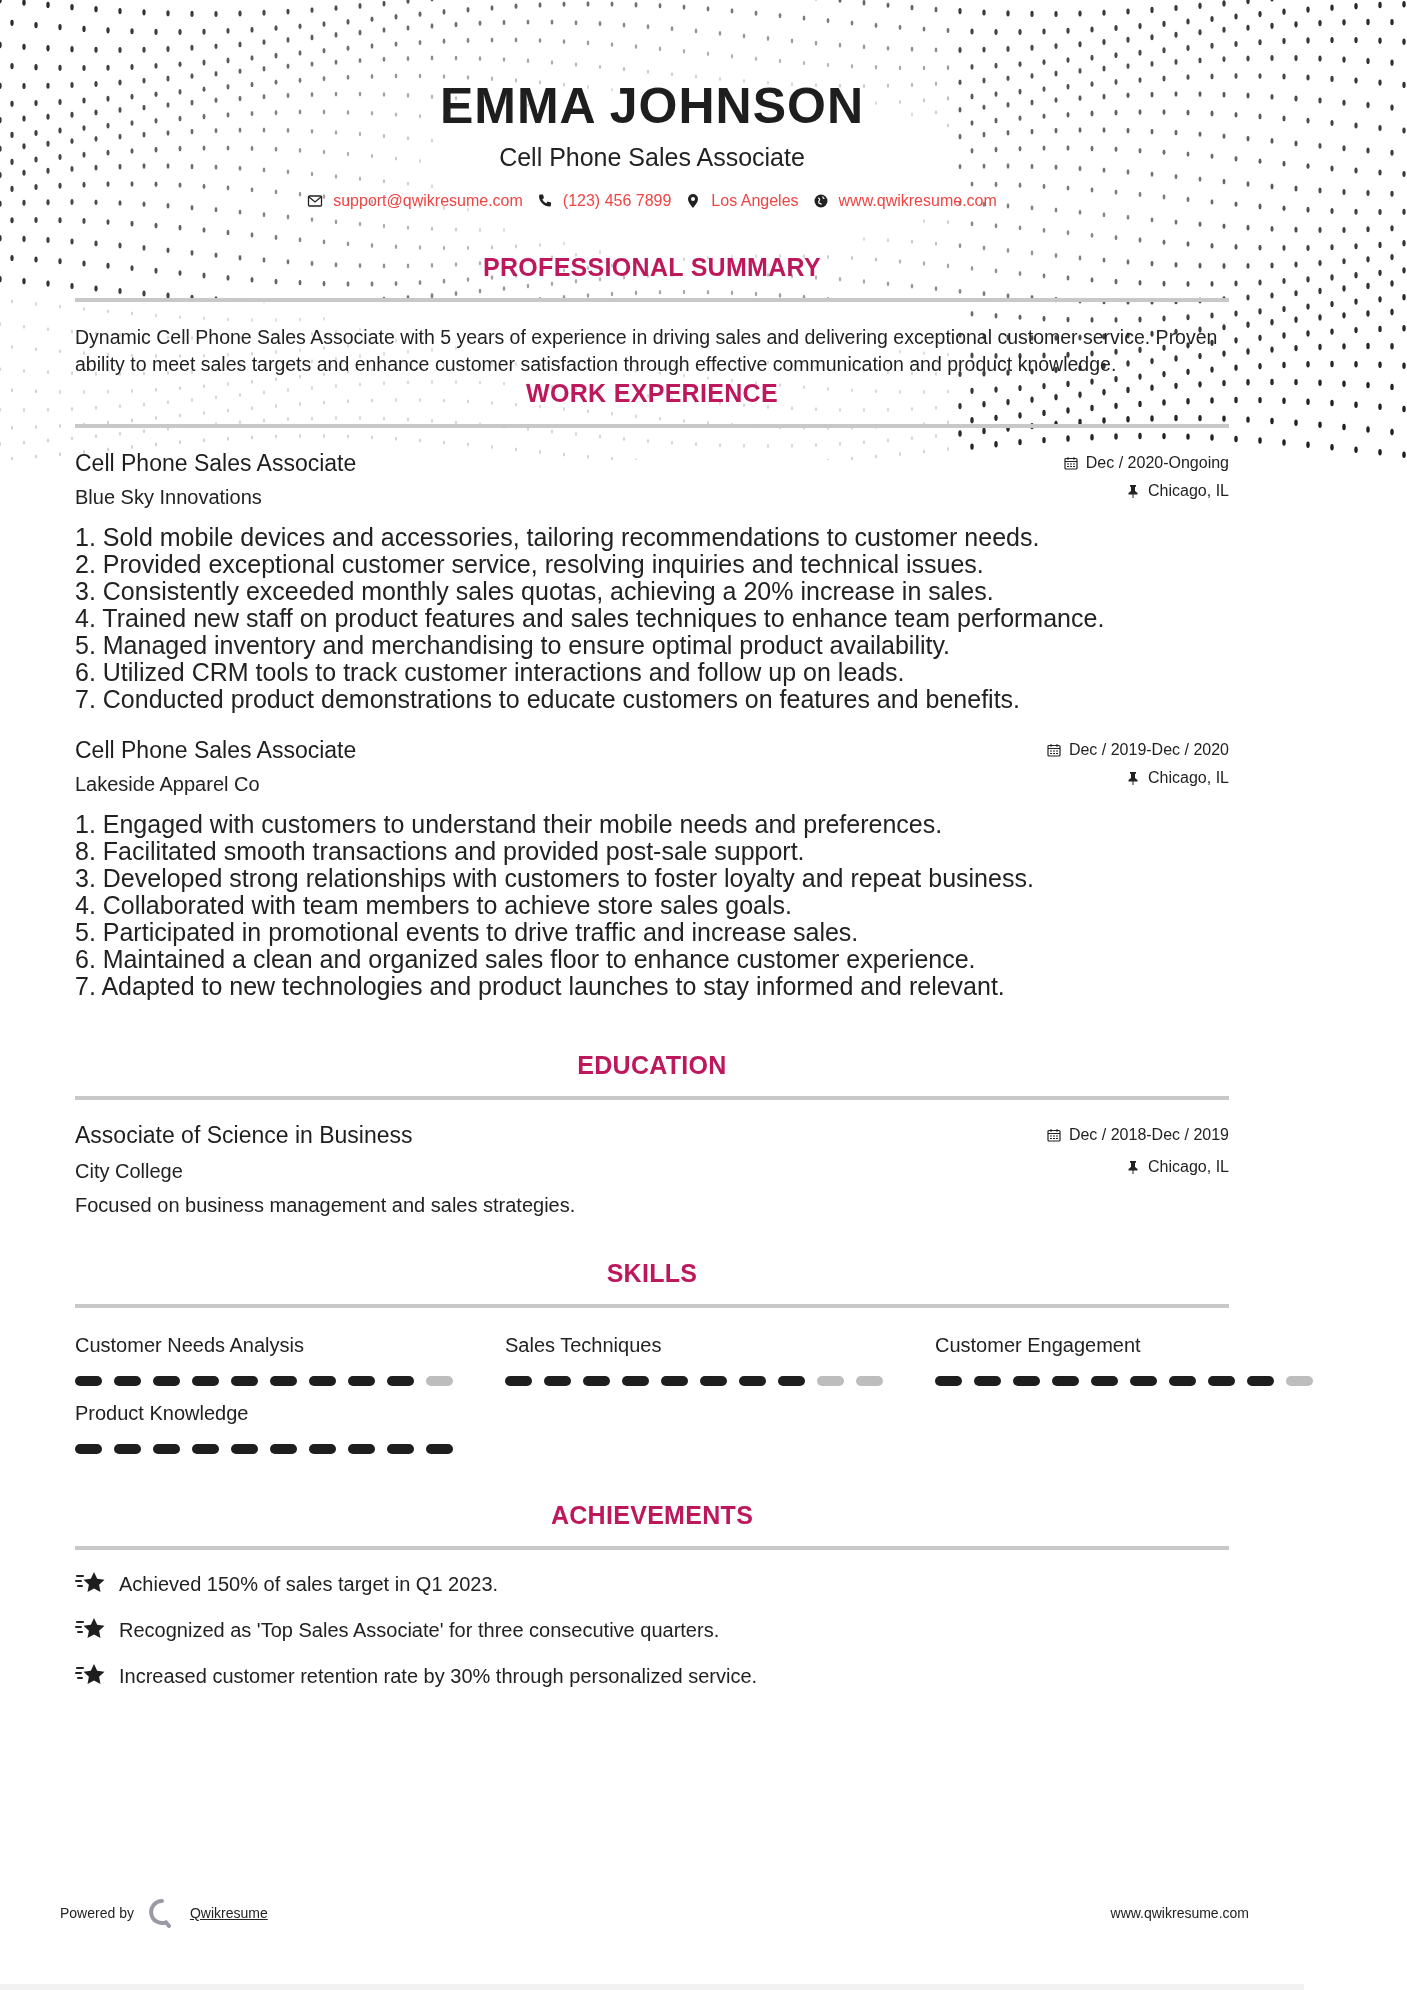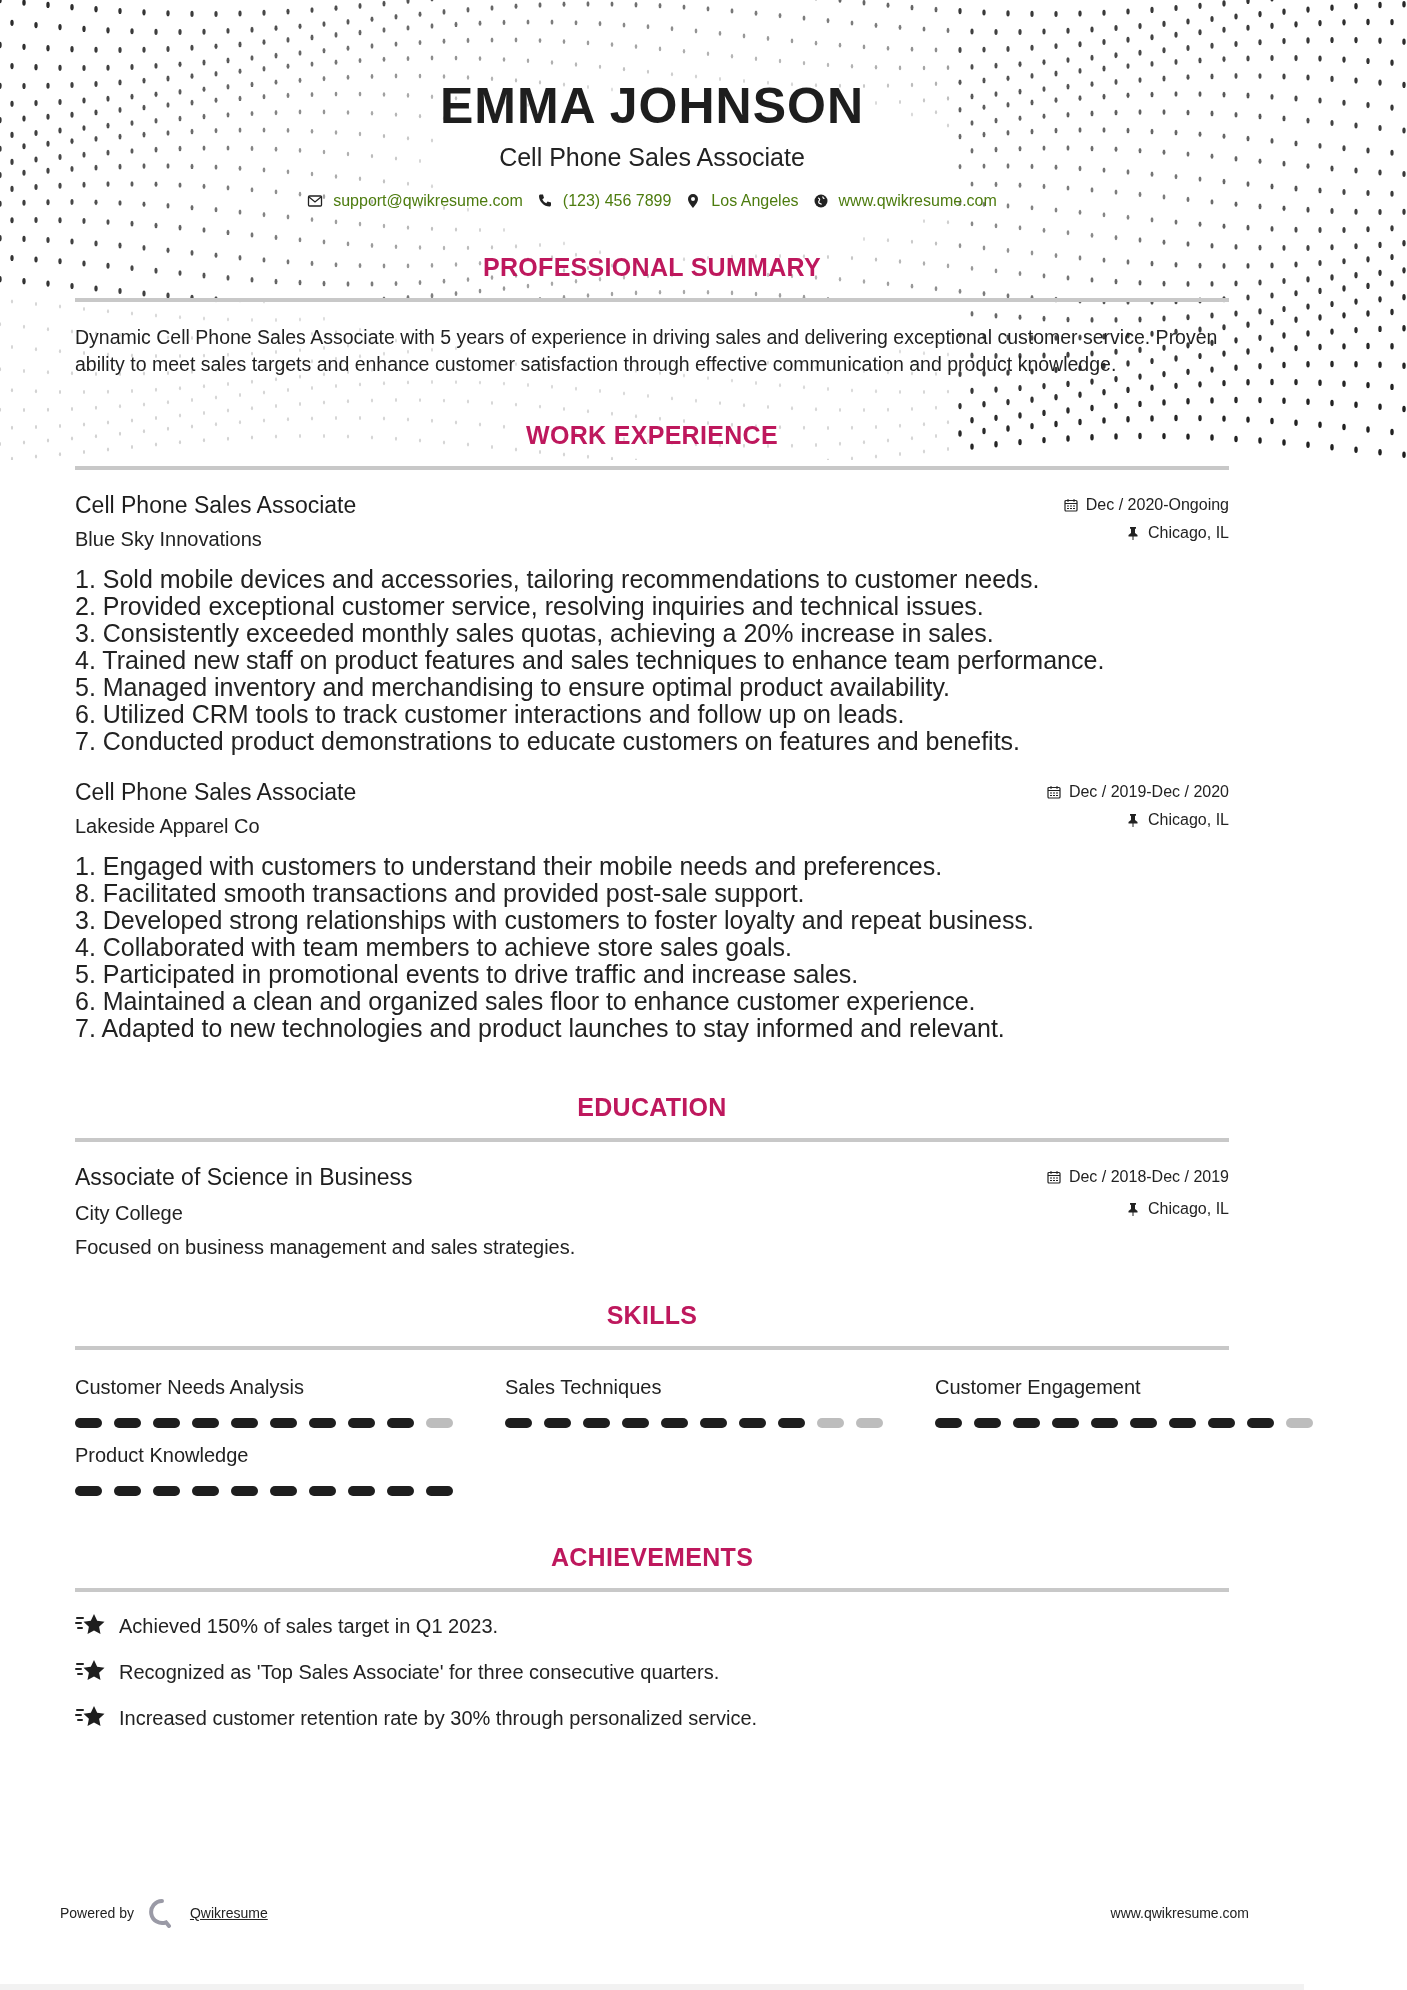--- a/index.html
+++ b/index.html
@@ -4,21 +4,21 @@
 <style>
   * { box-sizing: border-box; margin: 0; padding: 0; }
   html, body { width: 1407px; height: 1990px; background: #ffffff; }
   body { font-family: "Liberation Sans", "DejaVu Sans", sans-serif; color: #222; position: relative; overflow: hidden; }
   .page { position: relative; width: 1304px; height: 1990px; background: #fff; }
   .dots { position: absolute; left: 0; top: 0; width: 1407px; height: 460px; pointer-events: none; z-index: 0; }
   .content { position: relative; z-index: 1; padding: 0 75px; }
   .header { text-align: center; padding-top: 78px; }
   .name { font-size: 50px; font-weight: 700; letter-spacing: 1px; color: #1e1e1e; line-height: 56px; }
   .job-title { font-size: 25px; color: #222; margin-top: 8px; line-height: 30px; }
-  .contact { display: flex; justify-content: center; align-items: center; gap: 14px; margin-top: 20px; font-size: 16px; color: #4d7c0f; }
+  .contact { display: flex; justify-content: center; align-items: center; gap: 14px; margin-top: 20px; font-size: 16px; color: #ef4444; }
   .contact-item { display: flex; align-items: center; gap: 10px; }
   .contact-item svg { width: 16px; height: 16px; }
   .section-title { text-align: center; font-size: 25px; font-weight: 700; color: #be185d; letter-spacing: 0.3px; line-height: 30px; }
   .divider { height: 4px; background: #c8c8c8; margin-top: 16px; }
   .summary-text { font-size: 19.5px; line-height: 27px; margin-top: 22px; color: #222; }
   .entry-head { display: flex; justify-content: space-between; align-items: flex-start; }
   .entry-title { font-size: 23px; color: #1e1e1e; line-height: 30px; }
   .entry-sub { font-size: 20px; color: #222; line-height: 26px; }
   .entry-meta { font-size: 16px; color: #222; display: flex; align-items: center; gap: 8px; justify-content: flex-end; }
   .entry-meta svg { width: 14px; height: 14px; }
@@ -1398,21 +1398,21 @@
         </span>
       </div>
     </div>
 
     <div style="margin-top:42px;">
       <div class="section-title">PROFESSIONAL SUMMARY</div>
       <div class="divider"></div>
       <div class="summary-text">Dynamic Cell Phone Sales Associate with 5 years of experience in driving sales and delivering exceptional customer service. Proven ability to meet sales targets and enhance customer satisfaction through effective communication and product knowledge.</div>
     </div>
 
-    <div style="margin-top:42px;">
+    <div style="">
       <div class="section-title">WORK EXPERIENCE</div>
       <div class="divider"></div>
 
       <div style="margin-top:20px;">
         <div class="entry-head">
           <div>
             <div class="entry-title">Cell Phone Sales Associate</div>
             <div class="entry-sub" style="margin-top:6px;">Blue Sky Innovations</div>
           </div>
           <div>

